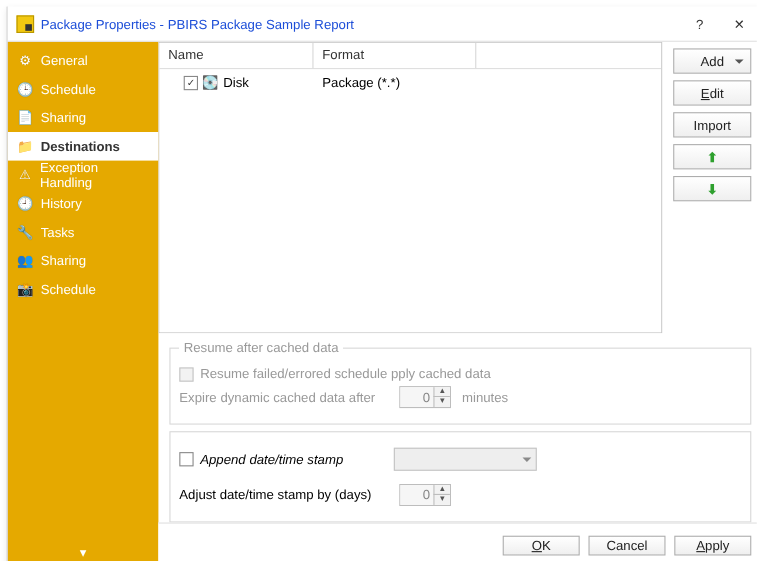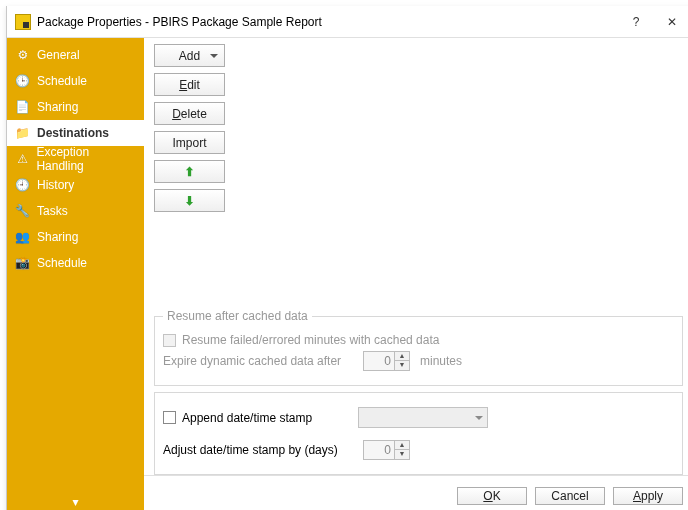--- a/index.html
+++ b/index.html
@@ -1,21 +1,21 @@
 <!DOCTYPE html>
 <html><head>
 <meta charset="utf-8">
 <style>
   * { box-sizing: border-box; font-family: "Segoe UI", Tahoma, sans-serif; font-size: 12px; }
   body { margin: 0; padding: 6px; background: #fff; }
   .window { width: 688px; height: 510px; border: 1px solid #c8c8c8; border-top: none; background: #fff; display: flex; flex-direction: column; box-shadow: 0 2px 6px rgba(0,0,0,0.1); }
   .titlebar { height: 32px; background: #fff; display: flex; align-items: center; padding: 0 4px 0 8px; border-bottom: 1px solid #e0e0e0; }
   .app-icon { width: 16px; height: 16px; background: #f2c811; border: 1px solid #b89600; margin-right: 6px; position: relative; }
   .app-icon::after { content:""; position:absolute; right:1px; bottom:1px; width:6px; height:6px; background:#333; }
-  .title-text { flex: 1; color: #000000; }
+  .title-text { flex: 1; color: #1d4ed8; }
   .title-controls { display: flex; gap: 2px; }
   .title-btn { width: 34px; height: 24px; display:flex; align-items:center; justify-content:center; color:#333; }
   .body { flex:1; display:flex; overflow:hidden; }
   .sidebar { width:137px; background:#e5a900; display:flex; flex-direction:column; padding-top:4px; }
   .side-item { display:flex; align-items:center; height:26px; padding:0 8px; color:#fff; gap:6px; cursor:pointer; }
   .side-item.selected { background:#fff; color:#333; font-weight:bold; }
   .side-icon { width:16px; height:16px; display:flex; align-items:center; justify-content:center; font-size:12px; text-shadow:0 0 1px #0004; }
   .side-item.selected .side-icon { color:#e5a900; text-shadow:none; }
   .side-spacer { flex:1; }
   .side-arrow { text-align:center; color:#fff; padding:6px 0; }
@@ -109,64 +109,79 @@
       <div class="side-item">
           <span class="side-icon">📸</span>
           <span>Schedule</span>
         </div>
       <div class="side-spacer"></div>
       <div class="side-arrow">▾</div>
     </div>
 
     <div class="main">
       <div class="content-row">
+        <div class="table-zone">
+          <div class="thead">
+            <div class="th name">Name</div>
+            <div class="th format">Format</div>
+            <div class="th last"></div>
+          </div>
+          <div class="tbody">
+            <div class="trow">
+              <div class="td name">
+                <span class="chk">✓</span>
+                <span class="disk-icon">💽</span>
+                <span>Disk</span>
+              </div>
+              <div class="td format">Package (*.*)</div>
+              <div class="td last"></div>
+            </div>
+          </div>
+        </div>
         <div class="btn-col">
           <div class="btn add">
               <span>Add</span>
             </div>
           <div class="btn">
               <span><span class="underline">E</span>dit</span>
-            </div>
-          <div class="btn">
-              <span><span class="underline">D</span>elete</span>
             </div>
           <div class="btn">
               <span>Import</span>
             </div>
           <div class="btn">
               <span class="arrow-up">⬆</span>
             </div>
           <div class="btn">
               <span class="arrow-down">⬇</span>
             </div>
         </div>
       </div>
 
       <div class="lower">
         <fieldset>
           <legend>Resume after cached data</legend>
           <div class="row-opt disabled">
             <span class="chkbox disabled"></span>
-            <span>Resume failed/errored minutes with cached data</span>
+            <span>Resume failed/errored schedule pply cached data</span>
           </div>
           <div class="row-opt disabled" style="gap:10px;">
             <span style="width:190px;">Expire dynamic cached data after</span>
             <span class="spin">
               <input disabled="" value="0" style="">
               <span class="arrows">
                   <div>▲</div>
                   <div>▼</div>
                 </span>
             </span>
             <span>minutes</span>
           </div>
         </fieldset>
 
         <div class="group2">
-          <div class="row-opt" style="">
+          <div class="row-opt" style="font-style:italic;">
             <span class="chkbox"></span>
             <span style="width:170px;">Append date/time stamp</span>
             <span class="combo"></span>
           </div>
           <div class="row-opt" style="gap:10px; margin-top:12px;">
             <span style="width:190px; padding-left:0;">Adjust date/time stamp by (days)</span>
             <span class="spin">
               <input value="0" style="">
               <span class="arrows">
                   <div>▲</div>

